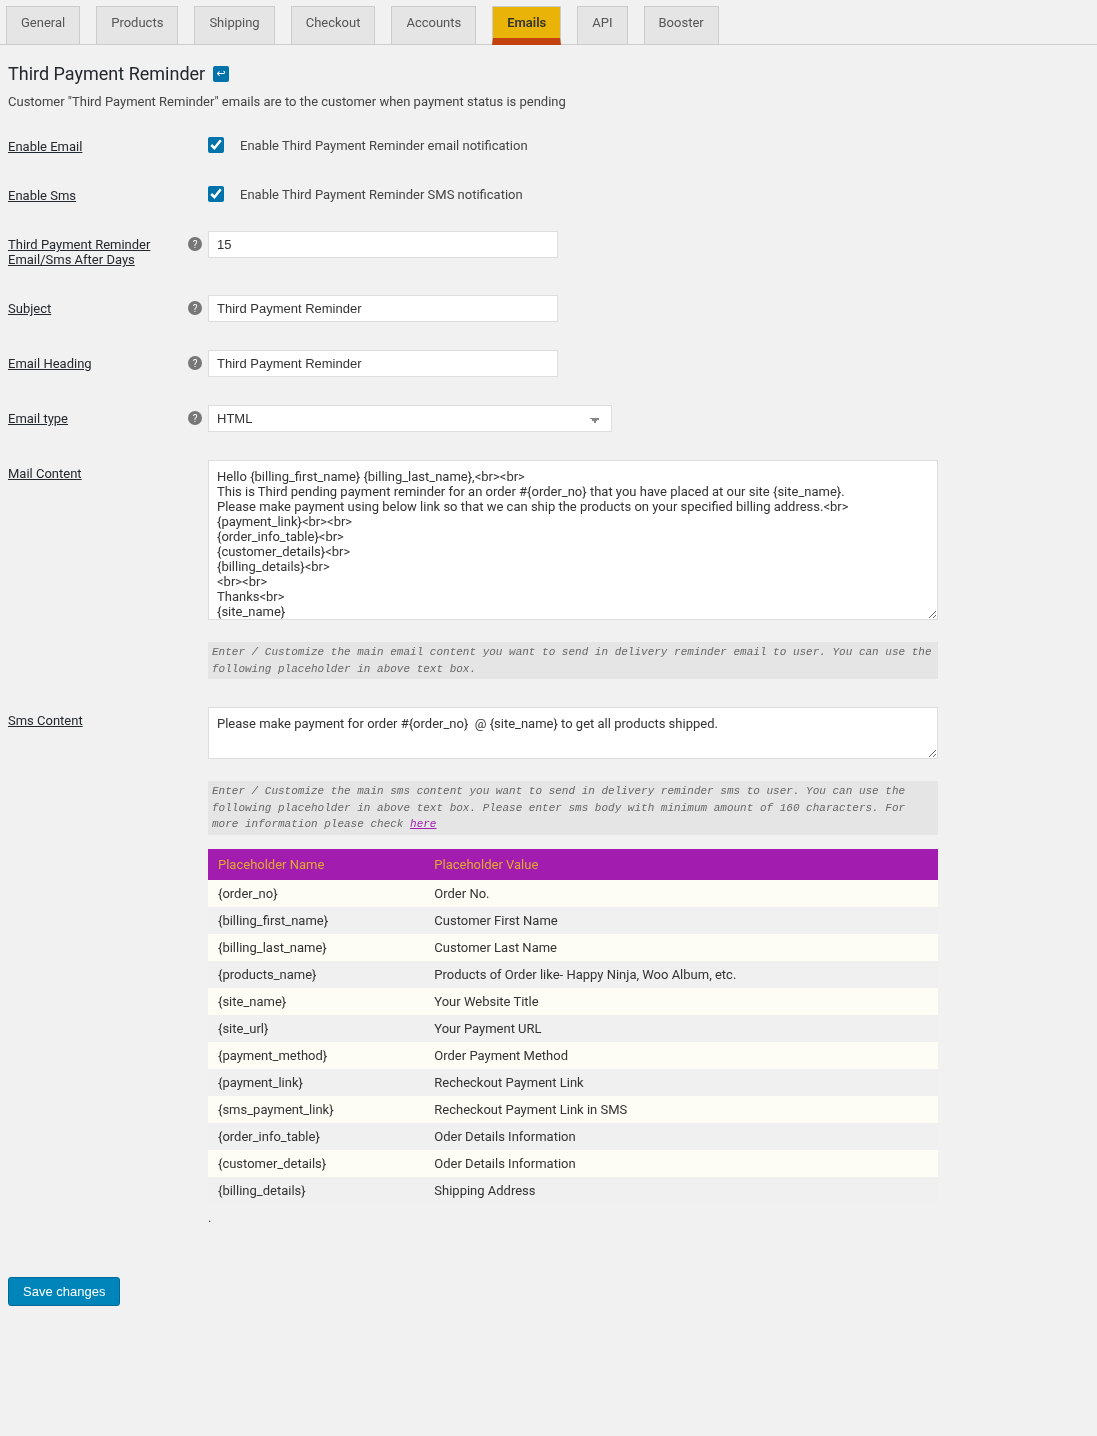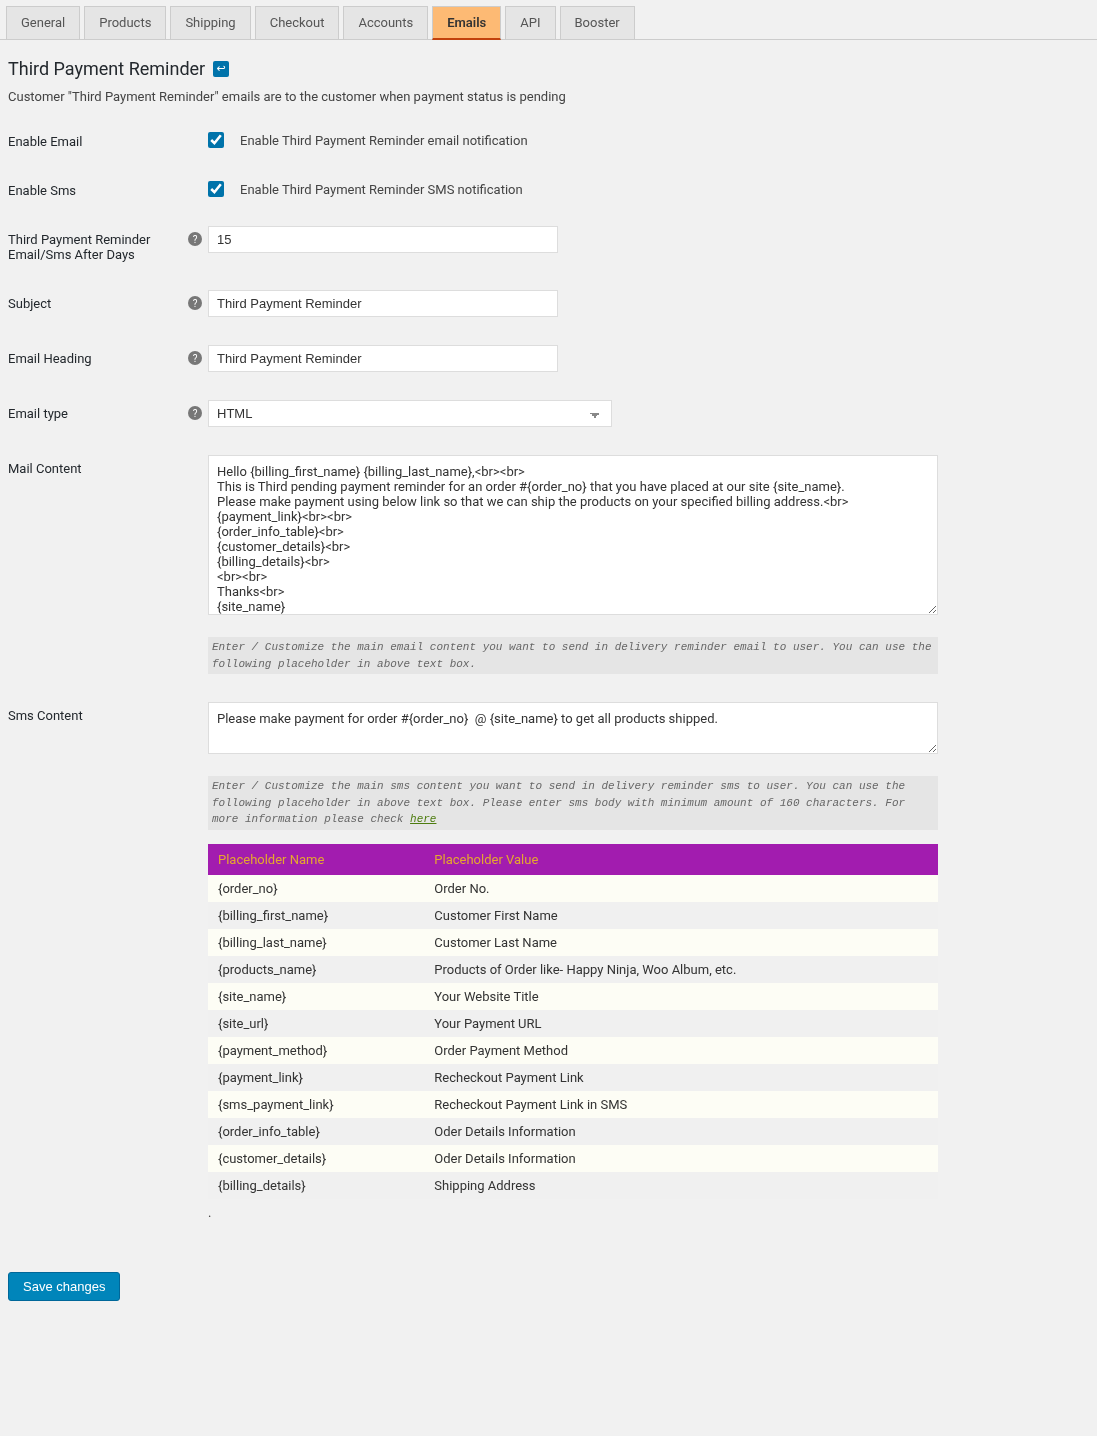--- a/index.html
+++ b/index.html
@@ -15,28 +15,28 @@
   border-bottom: 1px solid #ccc;
   padding-left: 6px;
   padding-top: 6px;
   background: #f1f1f1;
 }
 .tab {
   padding: 8px 14px;
   background: #e5e5e5;
   border: 1px solid #ccc;
   border-bottom: none;
-  margin-right: 4px;
+  margin-right: 16px;
   cursor: pointer;
   color: #555;
   font-size: 13px;
 }
 .tab.active {
-  background: #fdba74;
-  border-bottom: 2px solid #c2410c;
+  background: #eab308;
+  border-bottom: 7px solid #c2410c;
   margin-bottom: -1px;
   font-weight: 600;
   color: #333;
 }
 .content { padding: 18px 8px 18px 8px; }
 h2.page-title {
   font-size: 18px;
   font-weight: 400;
   color: #23282d;
   margin-bottom: 10px;
@@ -58,20 +58,21 @@
 .description { font-size: 13px; color: #444; margin-bottom: 24px; }
 .form-table { width: 100%; }
 .form-row { display: flex; align-items: flex-start; margin-bottom: 28px; }
 .form-label {
   width: 200px;
   flex-shrink: 0;
   font-size: 13px;
   color: #23282d;
   padding-top: 6px;
   position: relative;
+  text-decoration: underline;
 }
 .help-tip {
   position: absolute;
   right: 6px;
   top: 6px;
   width: 14px;
   height: 14px;
   border-radius: 50%;
   background: #777;
   color: #fff;
@@ -123,21 +124,21 @@
   font-family: "Courier New", monospace;
   font-style: italic;
   font-size: 11px;
   color: #666;
   background: #e5e5e5;
   padding: 2px 4px;
   margin-top: 19px;
   line-height: 1.5;
   display: block;
 }
-.help-text a { color: #4d7c0f; }
+.help-text a { color: #a21caf; }
 .placeholder-table {
   width: 100%;
   border-collapse: collapse;
   margin-top: 14px;
 }
 .placeholder-table th {
   background: #a21caf;
   color: #e5a82e;
   text-align: left;
   padding: 8px 10px;

